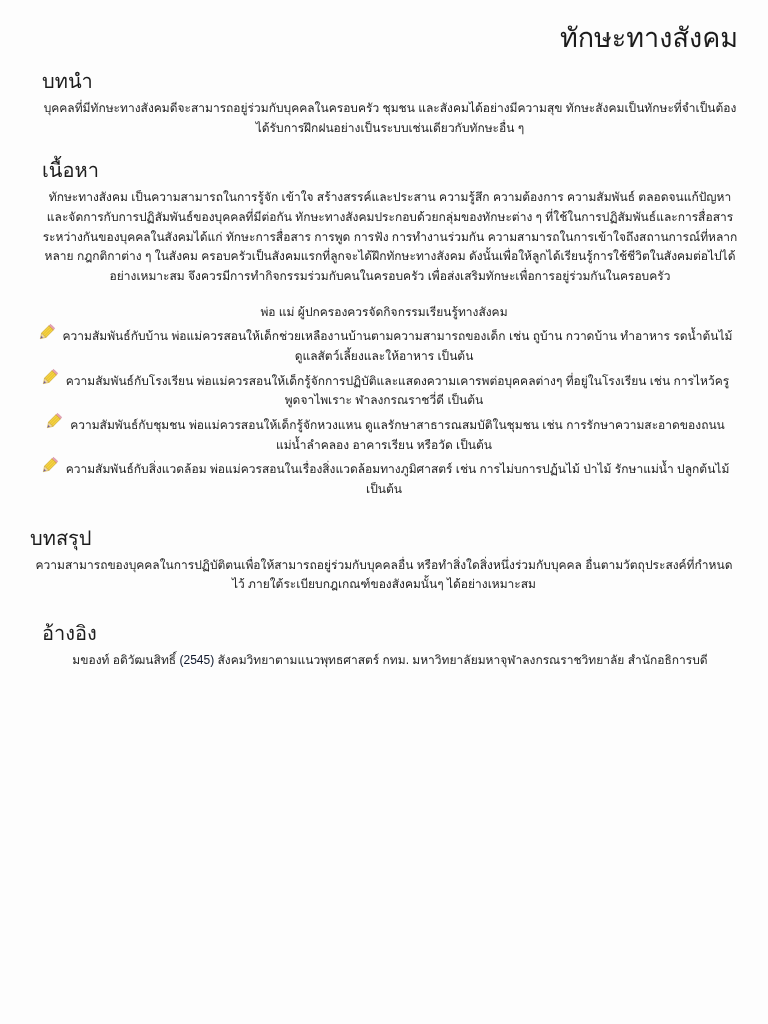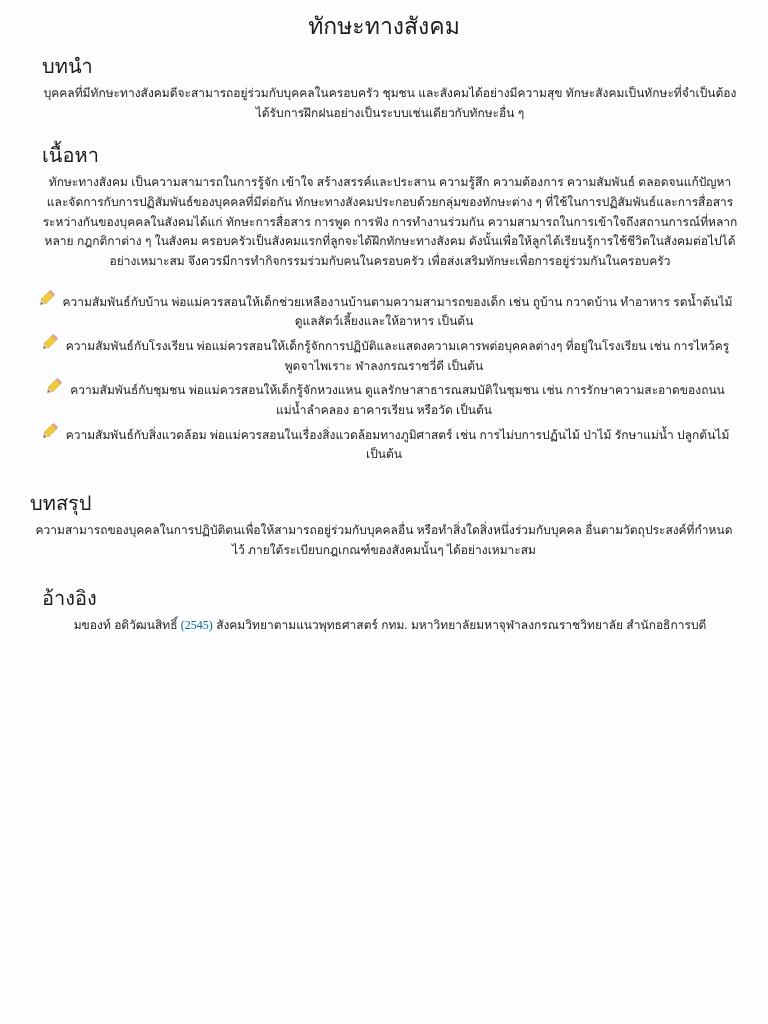--- a/index.html
+++ b/index.html
@@ -11,24 +11,24 @@
     color: #1c1c1c;
     overflow: hidden;
   }
   .page {
     box-sizing: border-box;
     width: 768px;
     height: 1024px;
     padding: 6px 30px 0 30px;
   }
   .doc-title {
-    text-align: center;
-    font-size: 23px;
+    text-align: right;
+    font-size: 27px;
     font-weight: 400;
-    margin: 2px 0 6px 0;
+    margin: 10px 0 6px 0;
   }
   .section-heading {
     font-size: 20px;
     font-weight: 400;
     margin: 0 0 2px 0;
   }
   p.body-text {
     font-size: 12px;
     line-height: 1.64;
     margin: 0 0 0 0;
@@ -36,42 +36,43 @@
   }
   .section { margin-bottom: 22px; }
   .section.tight { margin-bottom: 16px; margin-left: 12px; }
   .bullet-line { margin-top: 0; }
   .pencil-icon-svg {
     width: 21px; height: 21px;
     vertical-align: -3px;
     margin-right: 6px;
   }
   .ref-year {
-    font-family: Liberation Serif, serif;
-    color: #0369a1;
+    font-family: Liberation Sans, sans-serif;
+    color: #0f172a;
   }
 </style>
 </head>
 <body>
 
 <div class="page">
 
   <h1 class="doc-title">ทักษะทางสังคม</h1>
 
   <div class="section tight">
     <h2 class="section-heading">บทนำ</h2>
     <p class="body-text">บุคคลที่มีทักษะทางสังคมดีจะสามารถอยู่ร่วมกับบุคคลในครอบครัว ชุมชน และสังคมได้อย่างมีความสุข ทักษะสังคมเป็นทักษะที่จำเป็นต้องได้รับการฝึกฝนอย่างเป็นระบบเช่นเดียวกับทักษะอื่น ๆ</p>
   </div>
 
   <div class="section tight">
     <h2 class="section-heading">เนื้อหา</h2>
     <p class="body-text">ทักษะทางสังคม เป็นความสามารถในการรู้จัก เข้าใจ สร้างสรรค์และประสาน ความรู้สึก ความต้องการ ความสัมพันธ์ ตลอดจนแก้ปัญหาและจัดการกับการปฏิสัมพันธ์ของบุคคลที่มีต่อกัน ทักษะทางสังคมประกอบด้วยกลุ่มของทักษะต่าง ๆ ที่ใช้ในการปฏิสัมพันธ์และการสื่อสารระหว่างกันของบุคคลในสังคมได้แก่ ทักษะการสื่อสาร การพูด การฟัง การทำงานร่วมกัน ความสามารถในการเข้าใจถึงสถานการณ์ที่หลากหลาย กฎกติกาต่าง ๆ ในสังคม ครอบครัวเป็นสังคมแรกที่ลูกจะได้ฝึกทักษะทางสังคม ดังนั้นเพื่อให้ลูกได้เรียนรู้การใช้ชีวิตในสังคมต่อไปได้อย่างเหมาะสม จึงควรมีการทำกิจกรรมร่วมกับคนในครอบครัว เพื่อส่งเสริมทักษะเพื่อการอยู่ร่วมกันในครอบครัว</p>
   </div>
 
   <div class="section">
+    <p class="body-text">พ่อ แม่ ผู้ปกครองควรจัดกิจกรรมเรียนรู้ทางสังคม</p>
 
     <p class="body-text bullet-line"><svg class="pencil-icon-svg" viewBox="0 0 24 24">
           <g transform="rotate(45 12 12)">
             <rect x="8.5" y="2" width="7" height="3" rx="1" fill="#e8a0b4" stroke="#c9879d" stroke-width="0.6"></rect>
             <rect x="8.5" y="4.5" width="7" height="12" fill="#f5d341" stroke="#c9a227" stroke-width="0.8"></rect>
             <line x1="10.8" y1="4.5" x2="10.8" y2="16.5" stroke="#dcb52f" stroke-width="0.8"></line>
             <line x1="13.2" y1="4.5" x2="13.2" y2="16.5" stroke="#dcb52f" stroke-width="0.8"></line>
             <polygon points="8.5,16.5 15.5,16.5 12,22" fill="#efd9a7" stroke="#c9a227" stroke-width="0.6"></polygon>
             <polygon points="10.8,19 13.2,19 12,22" fill="#6e5a9e"></polygon>
           </g>

